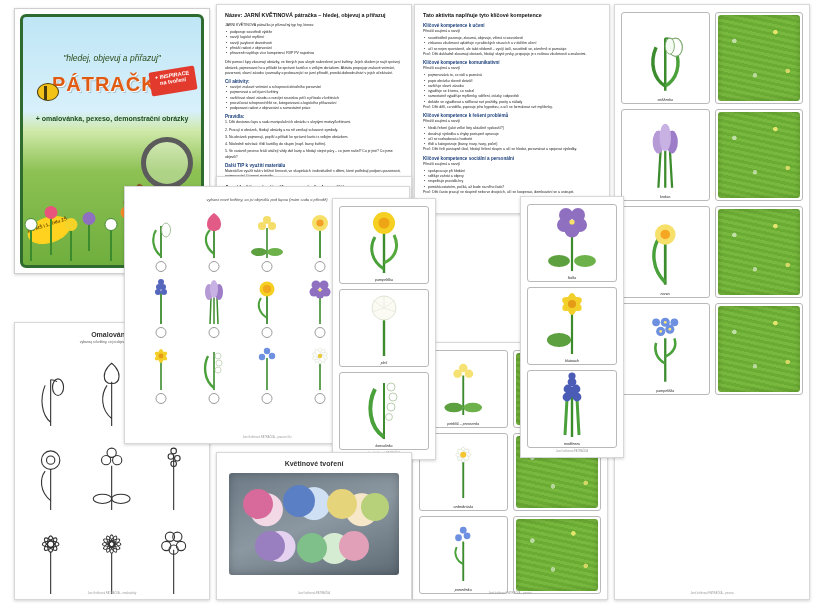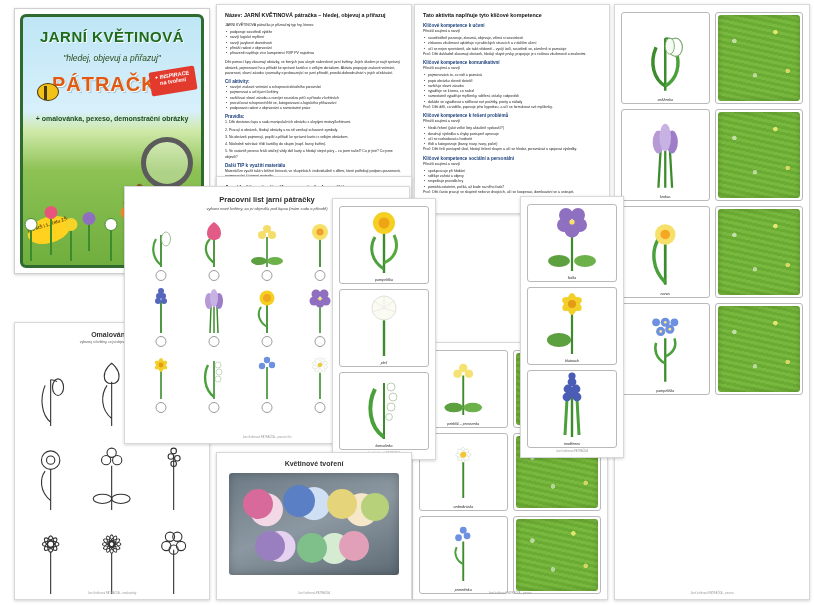--- a/index.html
+++ b/index.html
@@ -225,21 +225,20 @@
   }
   .photo .blob { position:absolute; border-radius:50%; }
 
   .tiny-col { font-size:3.2px; color:#333; line-height:1.55; }
 </style>
 </head>
 <body>
 
 <div class="page" id="cover">
   <div class="cover-inner">
-    <div class="cover-title">JARNÍ KVĚTINOVÁ</div>
     <div class="cover-sub">"hledej, objevuj a přiřazuj"</div>
     <div class="cover-big">PÁTRAČKA</div>
     <div class="cover-note">+ omalovánka, pexeso, demonstrační obrázky</div>
     <div class="cover-badge">+ INSPIRACE na tvoření</div>
     <div class="cover-ribbon">pro MŠ i 1. třídu ZŠ</div>
     <div class="bee"></div>
     <div class="magnifier"></div>
     <div class="cover-garden">
       <div class="cf" style="left:8px;">
           <div class="stem"></div>
@@ -609,21 +608,20 @@
           <circle cx="26" cy="16" r="5"></circle>
           <circle cx="34" cy="16" r="5"></circle>
           <circle cx="30" cy="30" r="5"></circle>
       </svg>
     </div>
   </div>
   <div class="tp-foot">Jarní květinová PÁTRAČKA – omalovánky</div>
 </div>
 
 <div class="page" id="ws-patracka">
-  <div class="ws-title">Pracovní list jarní pátračky</div>
   <div class="ws-sub">vybarvi nové květiny, co jsi objevil/a pod lupou (mám sadu o přírodě)</div>
   <div class="ws-grid">
 
     <div class="ws-cell">
       <svg class="ws-plant" viewBox="0 0 40 46">
         <path d="M20 46 L20 14" stroke="#3c8c2e" stroke-width="1.8" fill="none"></path>
         <path d="M20 44 C12 38 10 26 15 18" stroke="#4aa03a" stroke-width="2.2" fill="none"></path>
         <ellipse cx="25" cy="18" rx="4.5" ry="7" fill="#fff" stroke="#8fae80" stroke-width="0.8"></ellipse>
       </svg>
       <div class="ws-check"></div>

